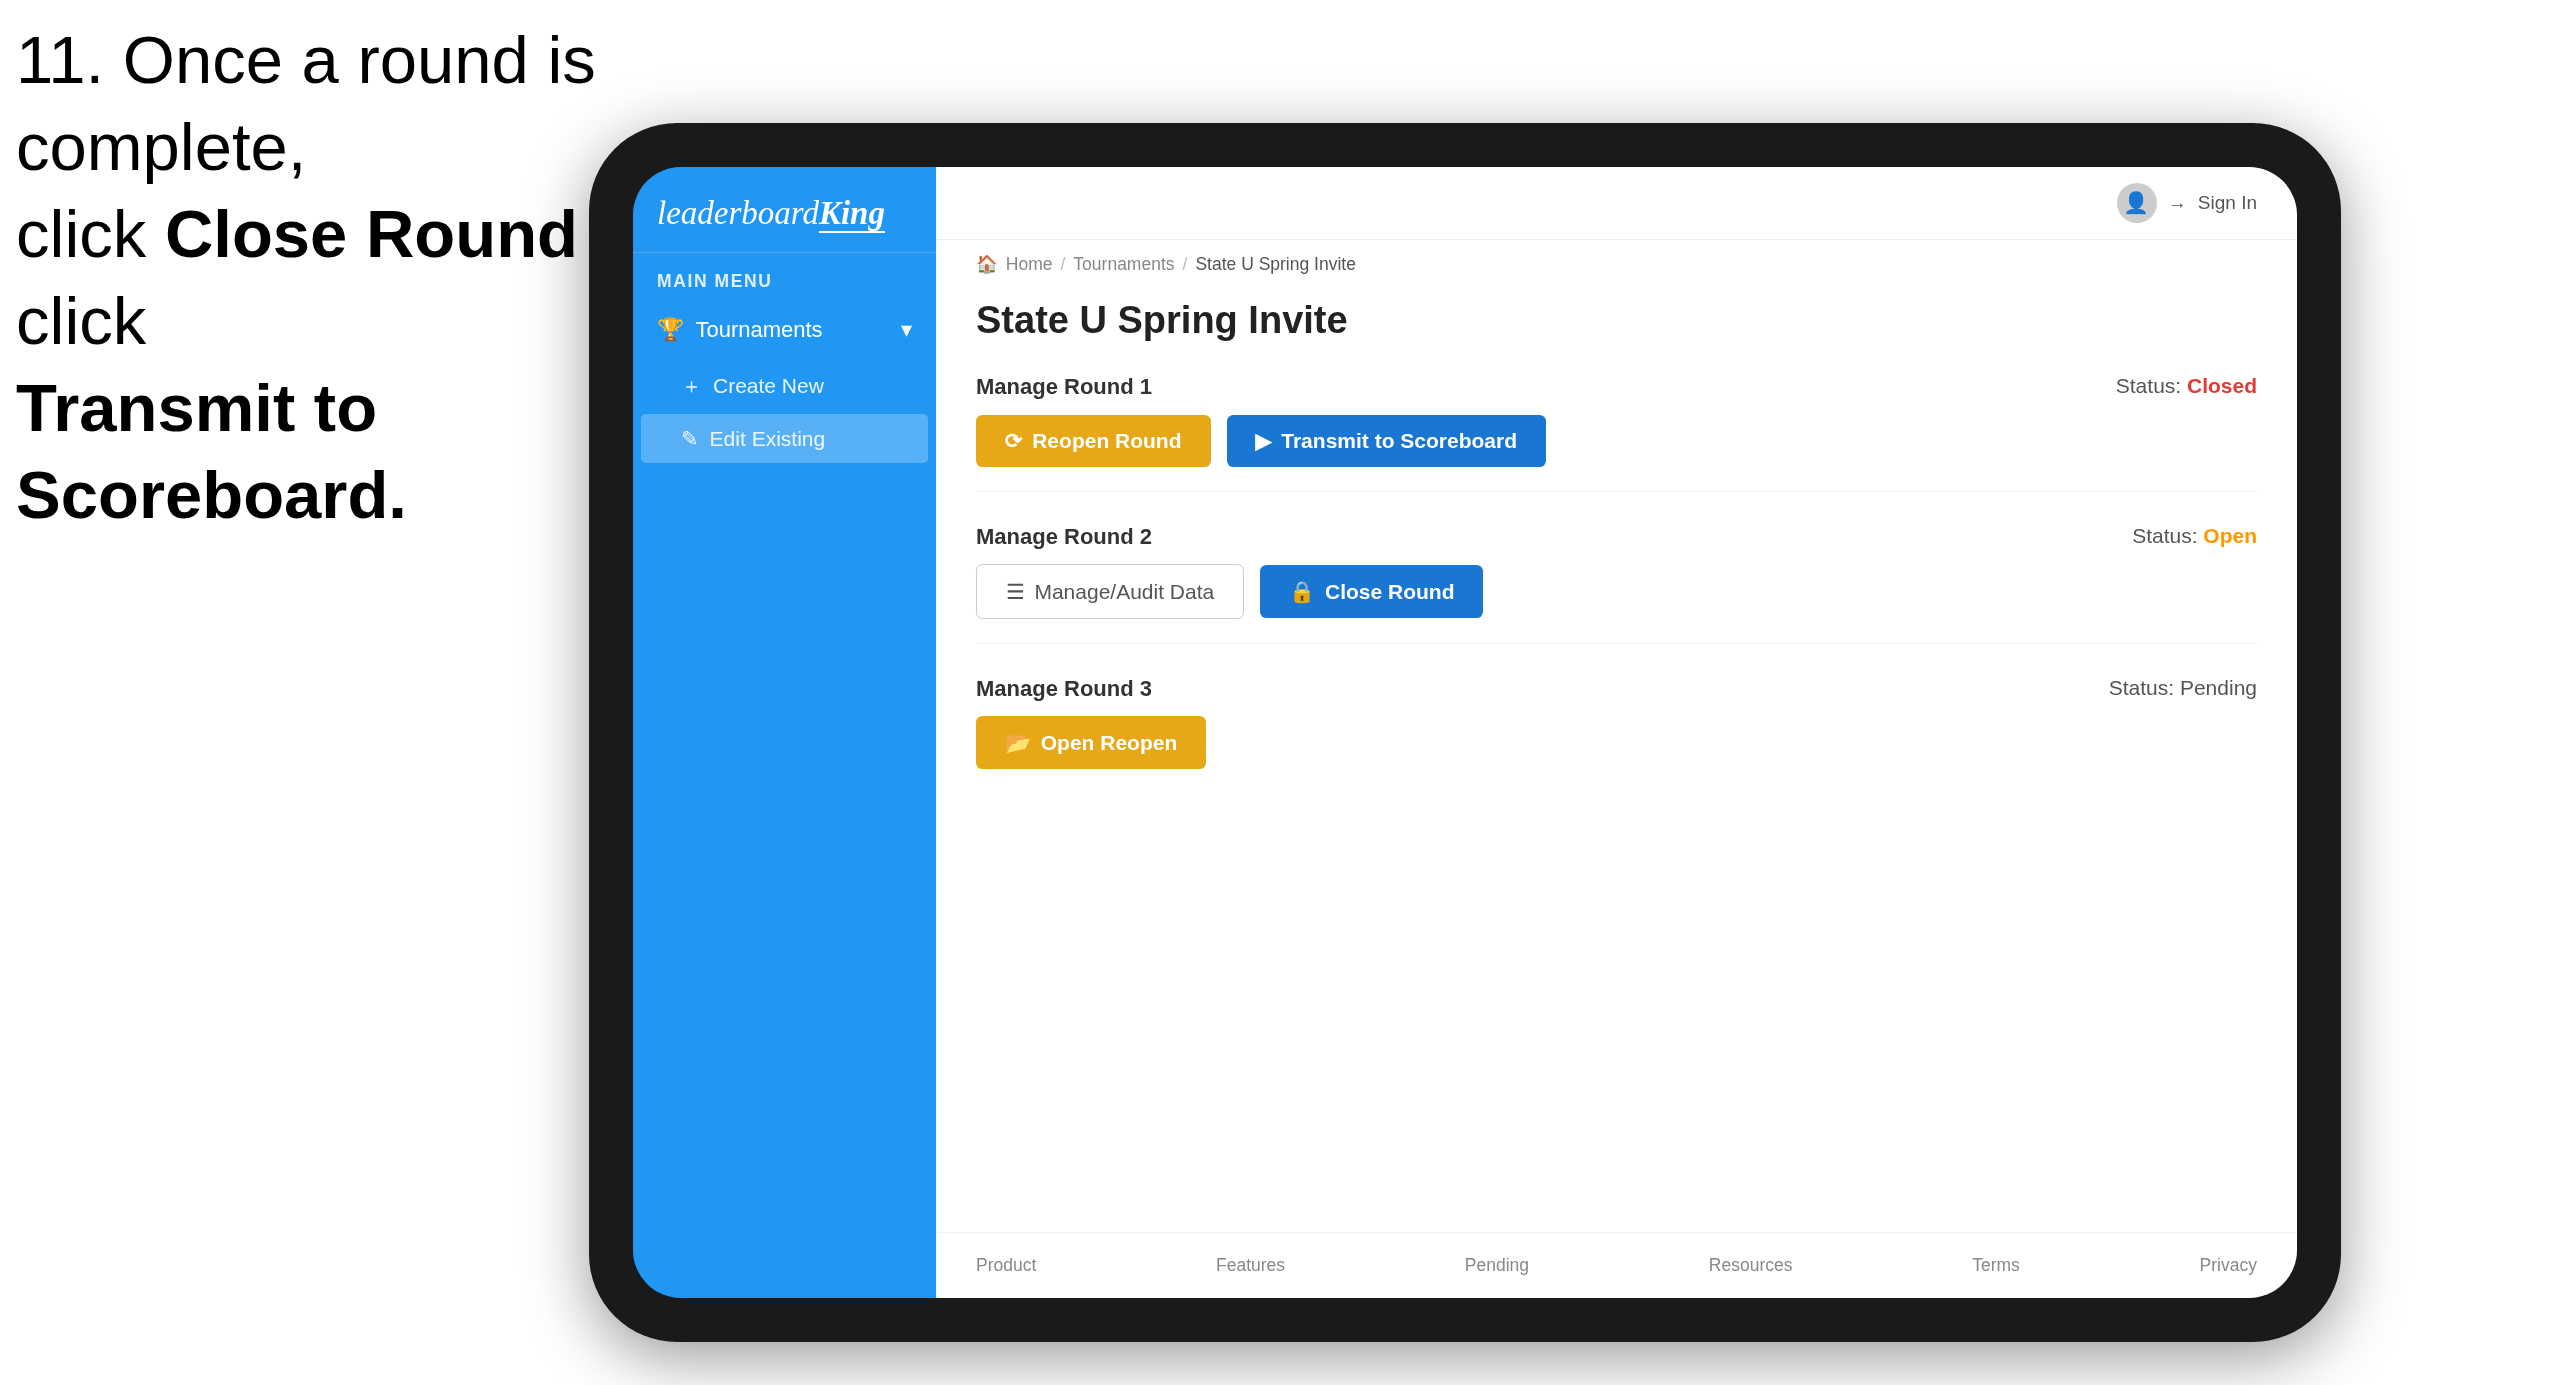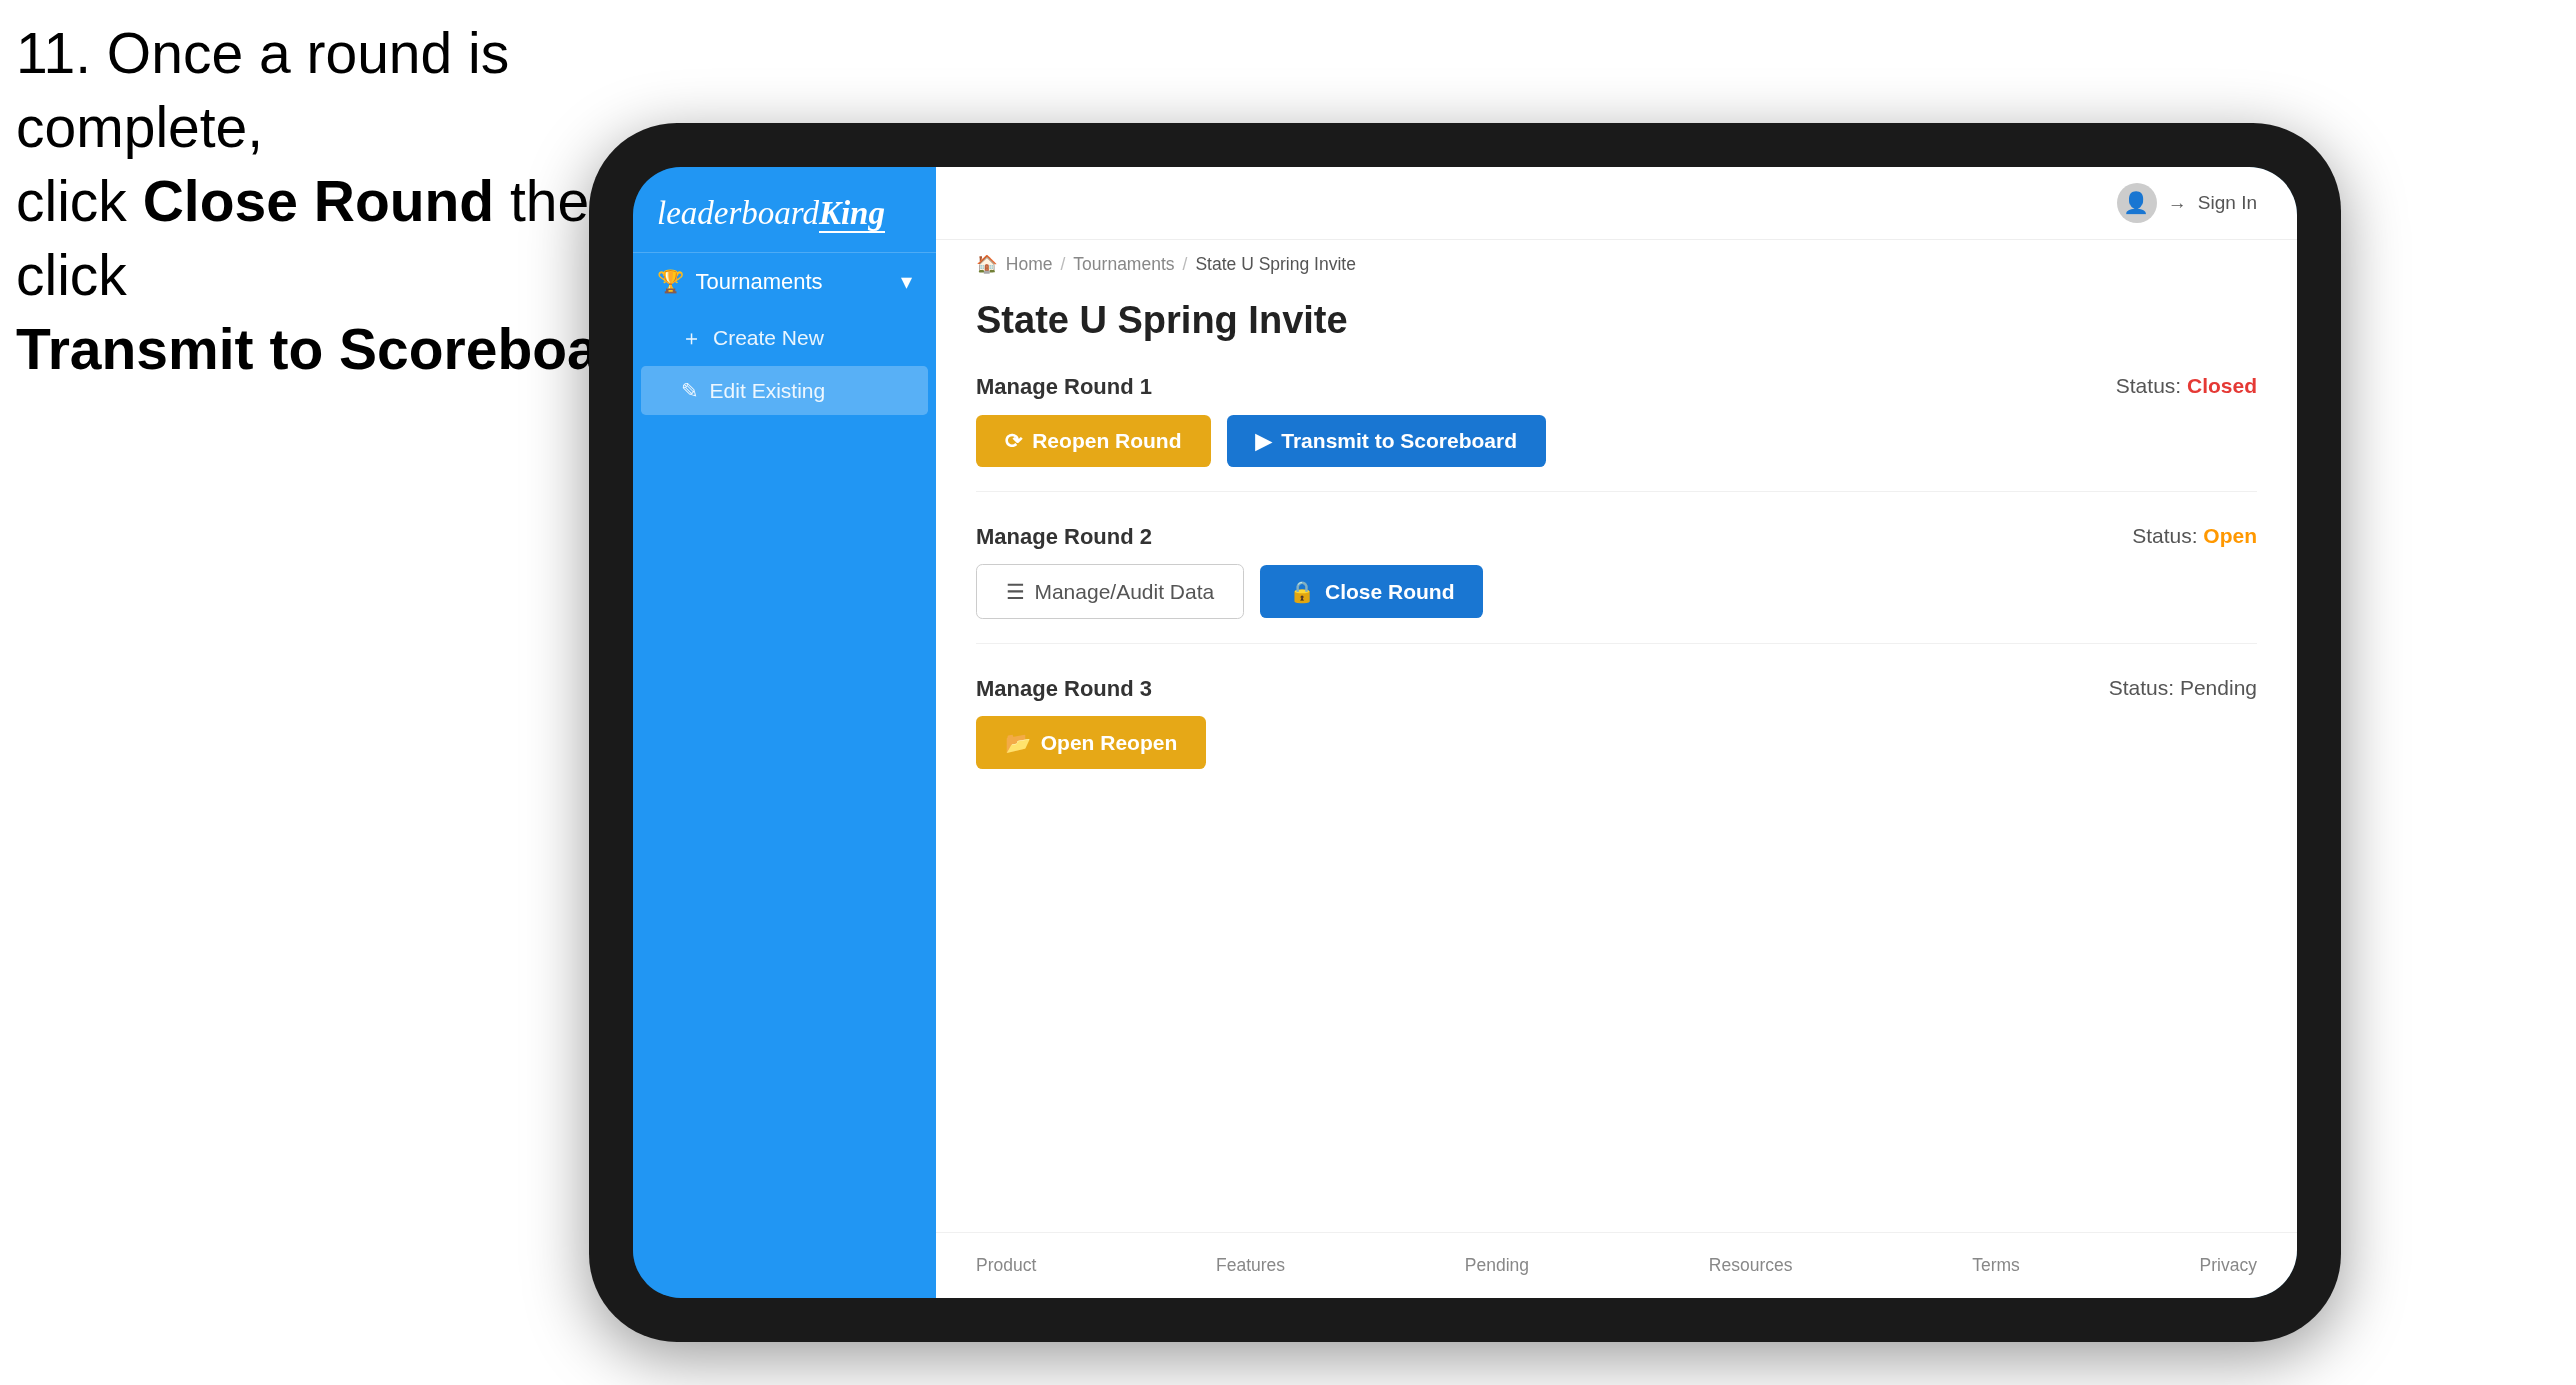--- a/index.html
+++ b/index.html
@@ -10,21 +10,21 @@
       height: 1386px;
       position: relative;
       overflow: hidden;
     }
 
     
     .instruction-area {
       position: absolute;
       top: 16px;
       left: 16px;
-      font-size: 57px;
+      font-size: 67px;
       line-height: 1.3;
       color: #000;
       max-width: 717px;
     }
     .instruction-area strong {
       font-weight: 800;
     }
 
     
     .arrow-overlay {
@@ -314,20 +314,21 @@
 <div class="tablet-device">
   <div class="tablet-screen">
     <div class="app-layout">
 
       <div class="sidebar">
         <div class="sidebar-logo">
           <span class="logo-text">
             <span>leaderboard</span><span class="king">King</span>
           </span>
         </div>
+        <div class="main-menu-label">MAIN MENU</div>
 
         <div class="sidebar-nav-item">
           <div class="nav-left">
             <span>🏆</span>
             <span>Tournaments</span>
           </div>
           <span>▾</span>
         </div>
 
         <div class="sidebar-sub-item">

